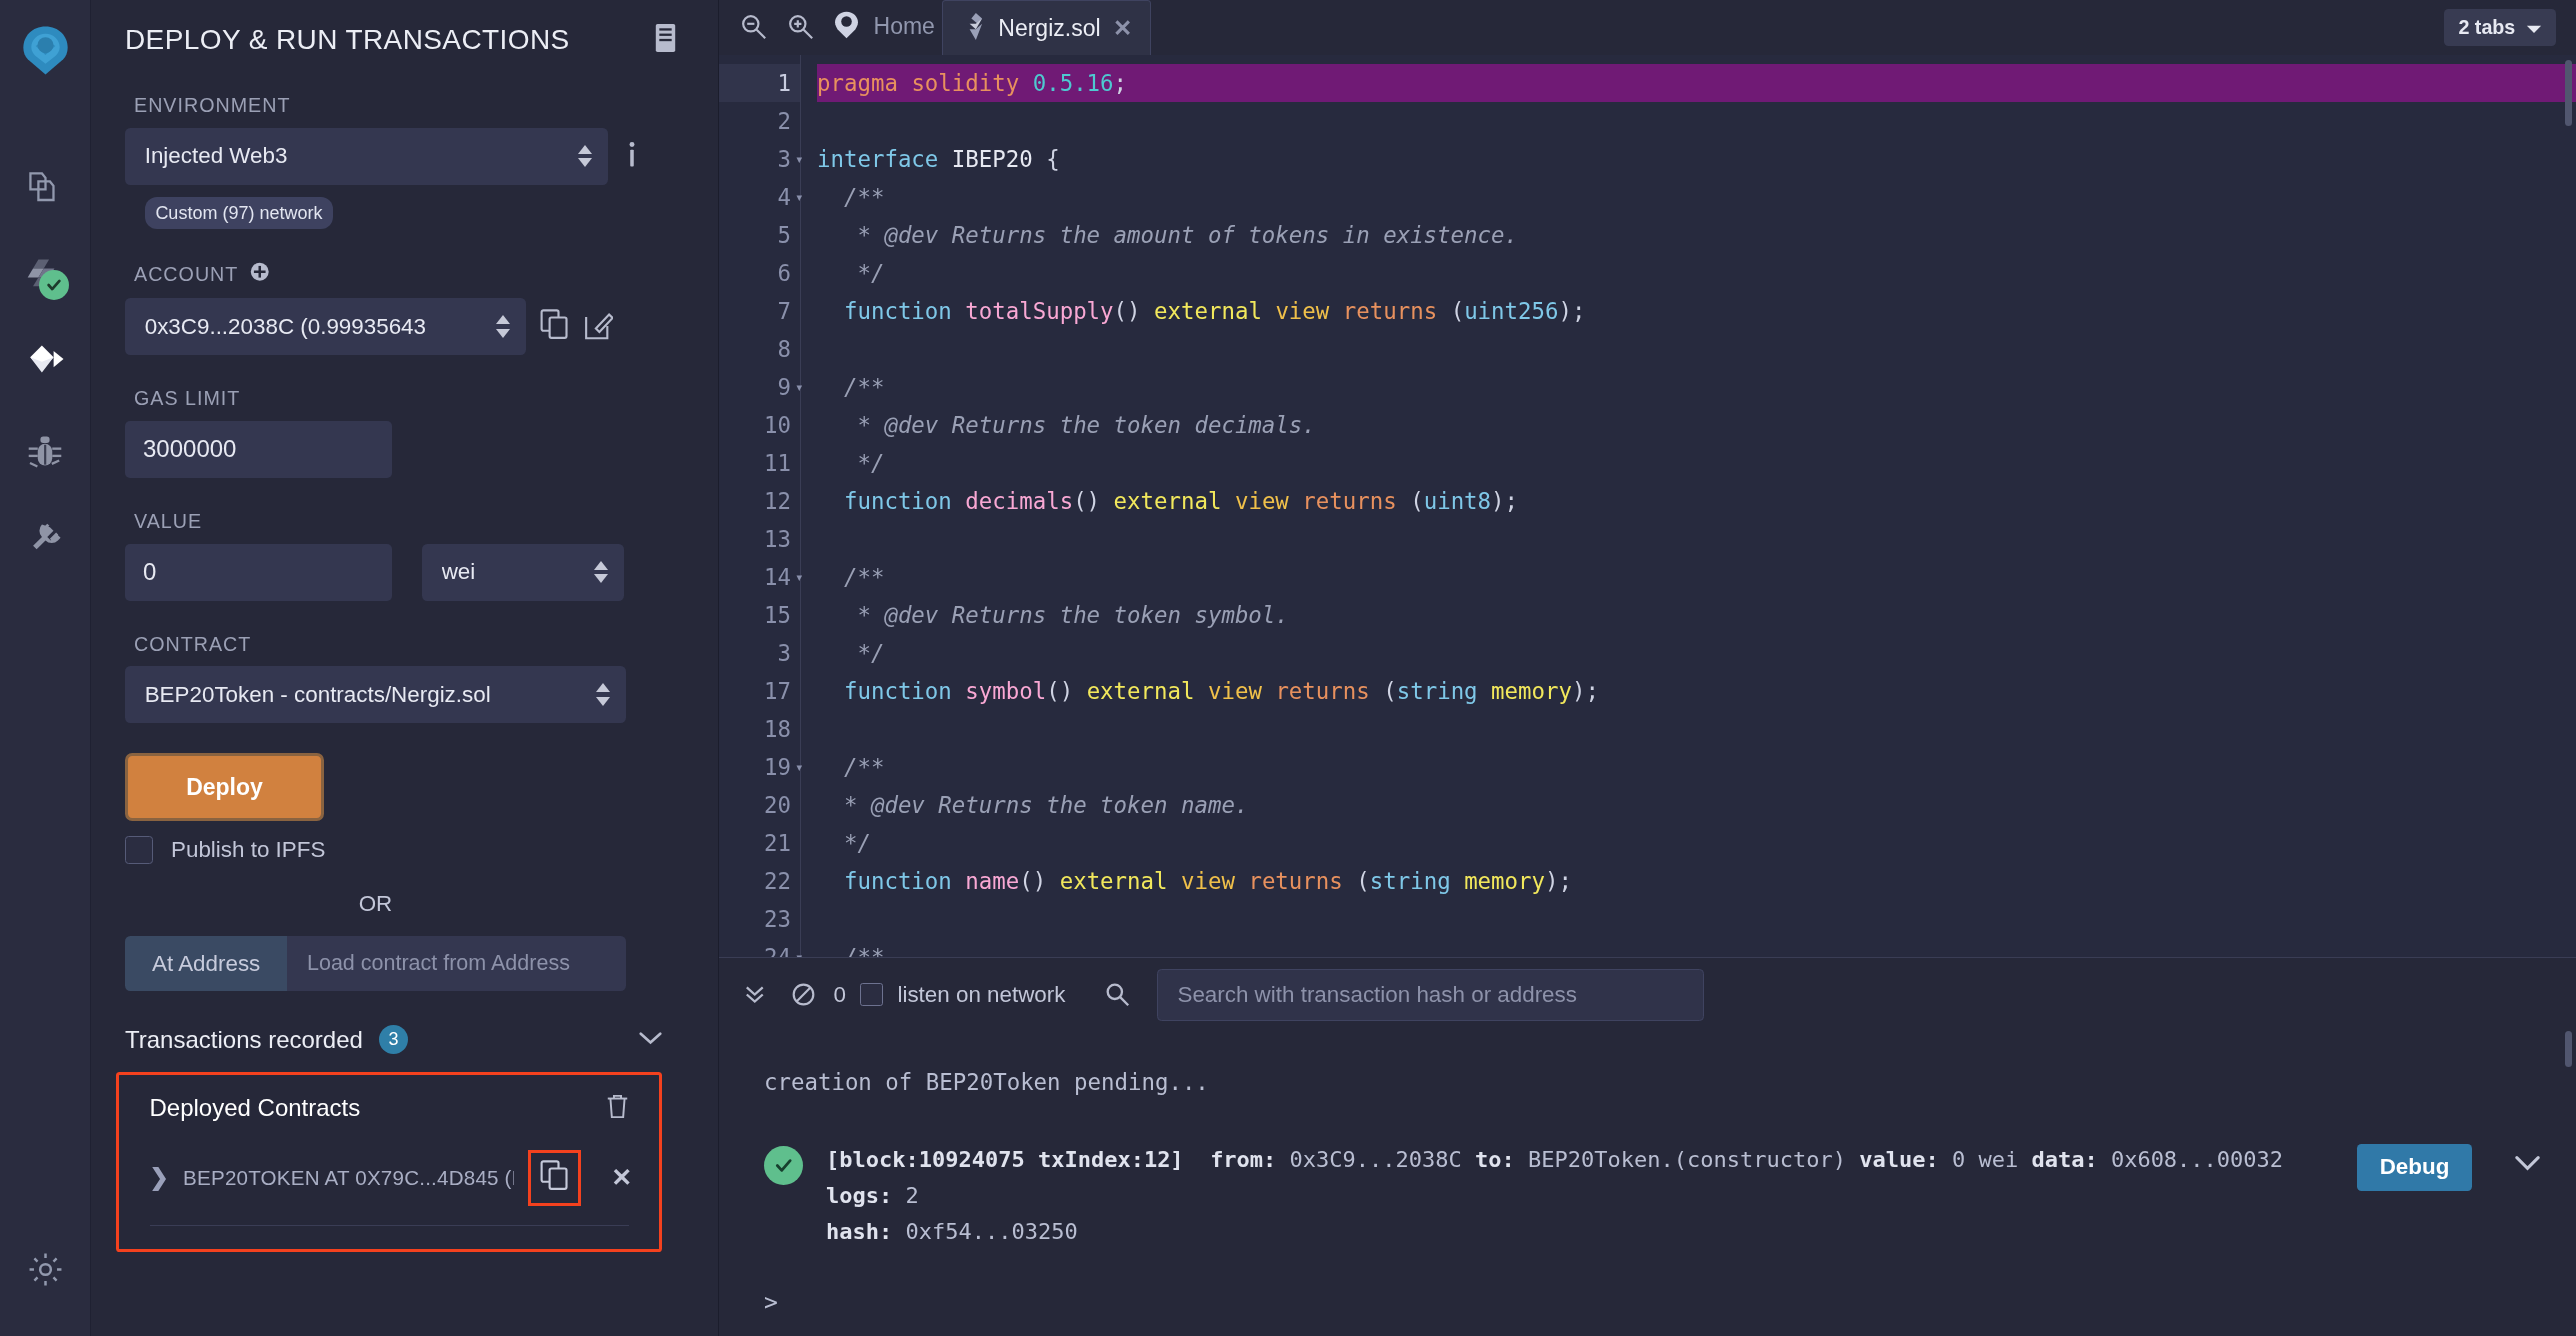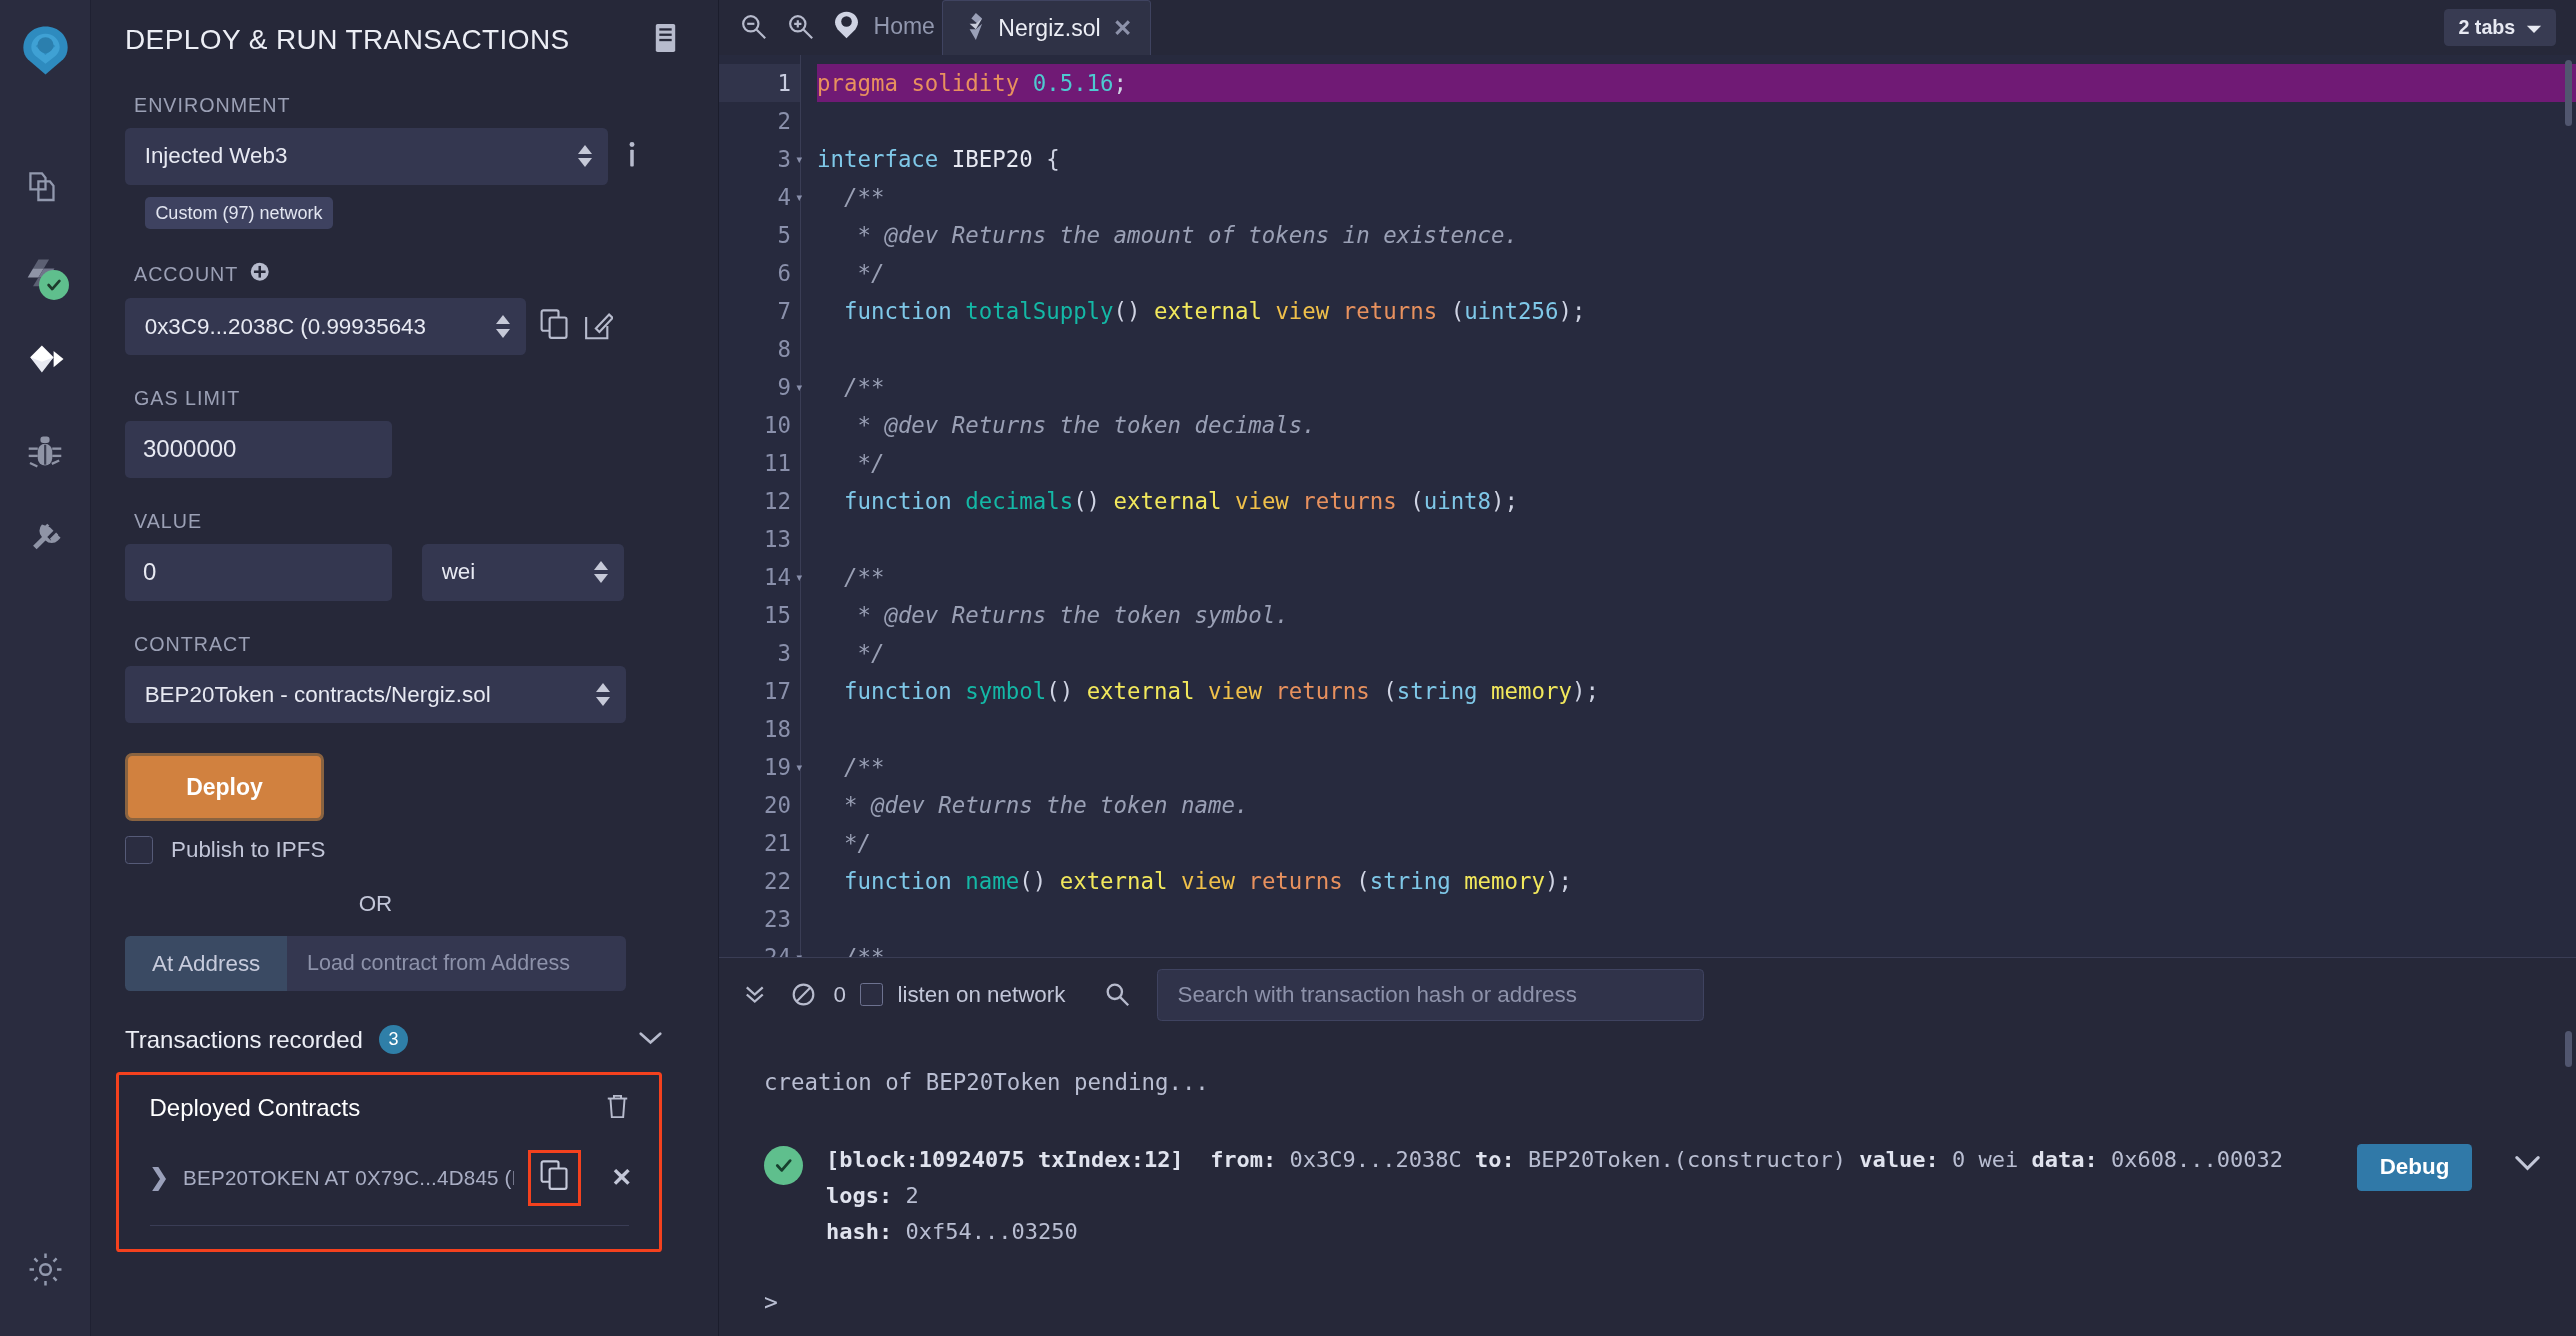--- a/index.html
+++ b/index.html
@@ -75,21 +75,21 @@
   .spinner .dn { border-top: 9px solid #c6c9d8; }
 
   .input-box {
     background: #343750; border: none; border-radius: 5px;
     height: 57px; display: flex; align-items: center;
     padding: 0 18px; color: #e7e9f2; font-size: 24px;
   }
 
   .net-badge {
     display: inline-block; background: #3e4260; color: #e2e5f0;
-    font-size: 18px; padding: 5.4px 10.7px; border-radius: 5px;
+    font-size: 18px; padding: 5.4px 10.7px; border-radius: 12px;
     margin: 12.5px 0 0 19.7px;
   }
 
   .acct-row { display: flex; align-items: center; gap: 14.3px; }
 
   .value-row { display: flex; gap: 30px; }
 
   .deploy-btn {
     background: #d1813f; color: #fff; font-size: 23px; font-weight: bold;
     border: 3.6px solid #8a6340; border-radius: 7.2px;
@@ -171,21 +171,21 @@
     flex: 1; padding-top: 9px; padding-left: 16px;
     font-family: "DejaVu Sans Mono", monospace; font-size: 22.4px;
     overflow: hidden; white-space: pre; color: #cfd3e3;
   }
   .code .ln { height: 38px; line-height: 38px; }
   .code .ln.cur { background: #701a75; }
   .c-kw { color: #e8915e; }
   .c-num { color: #4ec9d0; }
   .c-typ { color: #7fc8e8; }
   .c-id  { color: #e7e9f2; }
-  .c-fn  { color: #14b8a6; }
+  .c-fn  { color: #f9a8d4; }
   .c-mod { color: #f2e85c; }
   .c-ret { color: #e8915e; }
   .c-cmt { color: #9aa0b5; font-style: italic; }
   .c-pl  { color: #cfd3e3; }
   .c-ext { color: #f2e85c; }
   .c-view{ color: #f0c04a; }
 
   .editor-scroll {
     position: absolute; right: 3.6px; top: 5.4px; width: 7.2px; height: 66px;
     background: #51566f; border-radius: 3.6px;

